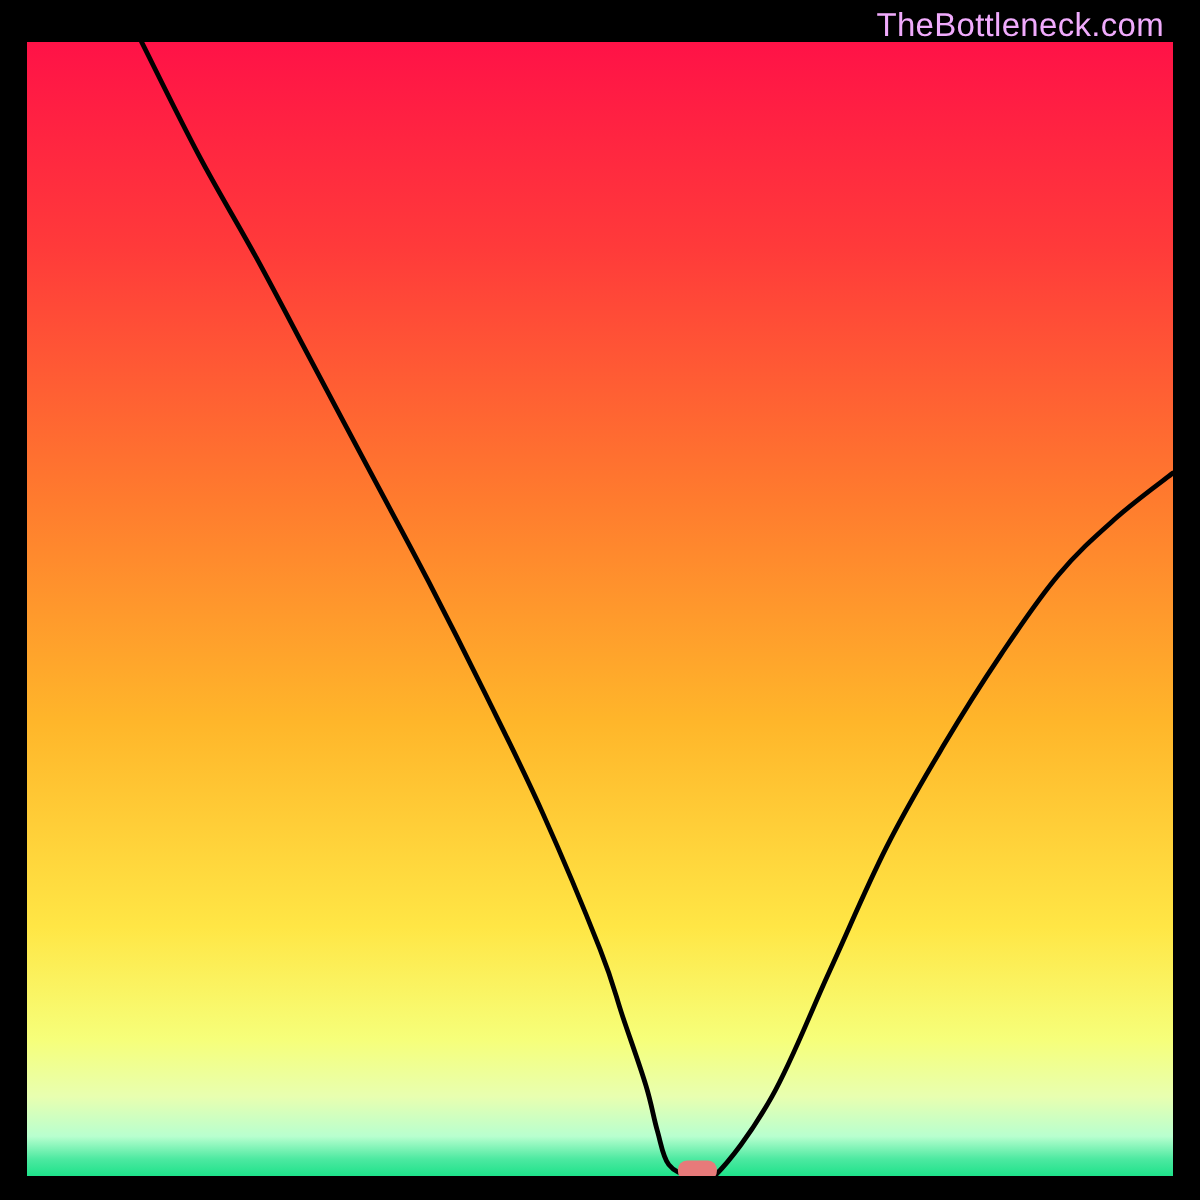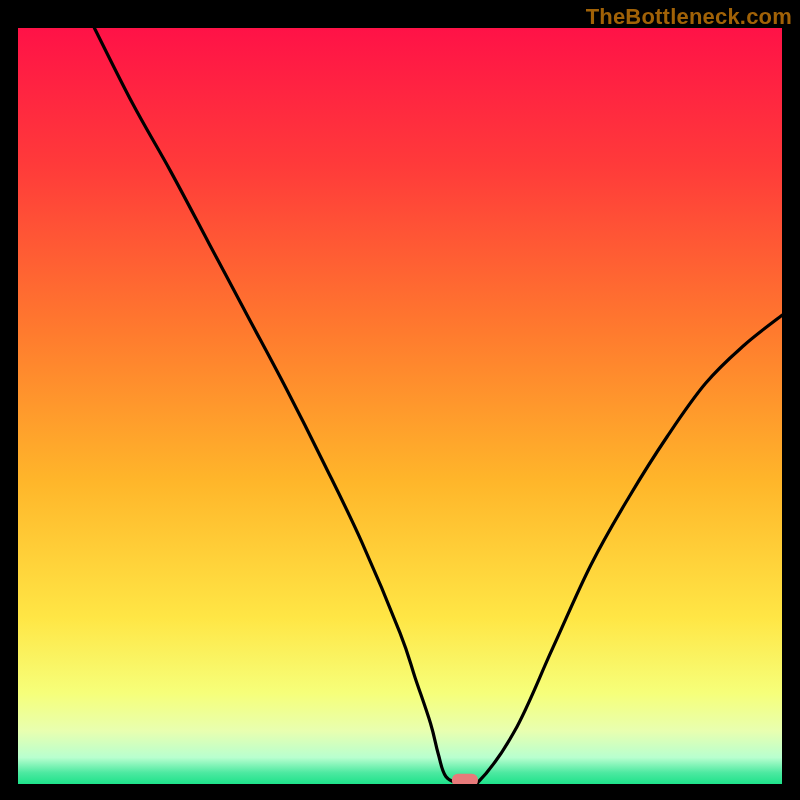--- a/index.html
+++ b/index.html
@@ -13,24 +13,24 @@
   }
   .frame {
     position: relative;
     width: 800px;
     height: 800px;
     background: #000;
   }
   .watermark {
     position: absolute;
     top: 4px;
-    right: 8px;
-    color: #a16207;
+    right: 24px;
+    color: #f0abfc;
     font-size: 22px;
-    font-weight: 700;
+    font-weight: 400;
     letter-spacing: 0.2px;
     z-index: 5;
   }
   .plot-wrap {
     position: absolute;
     left: 18px;
     top: 28px;
     width: 764px;
     height: 756px;
   }

